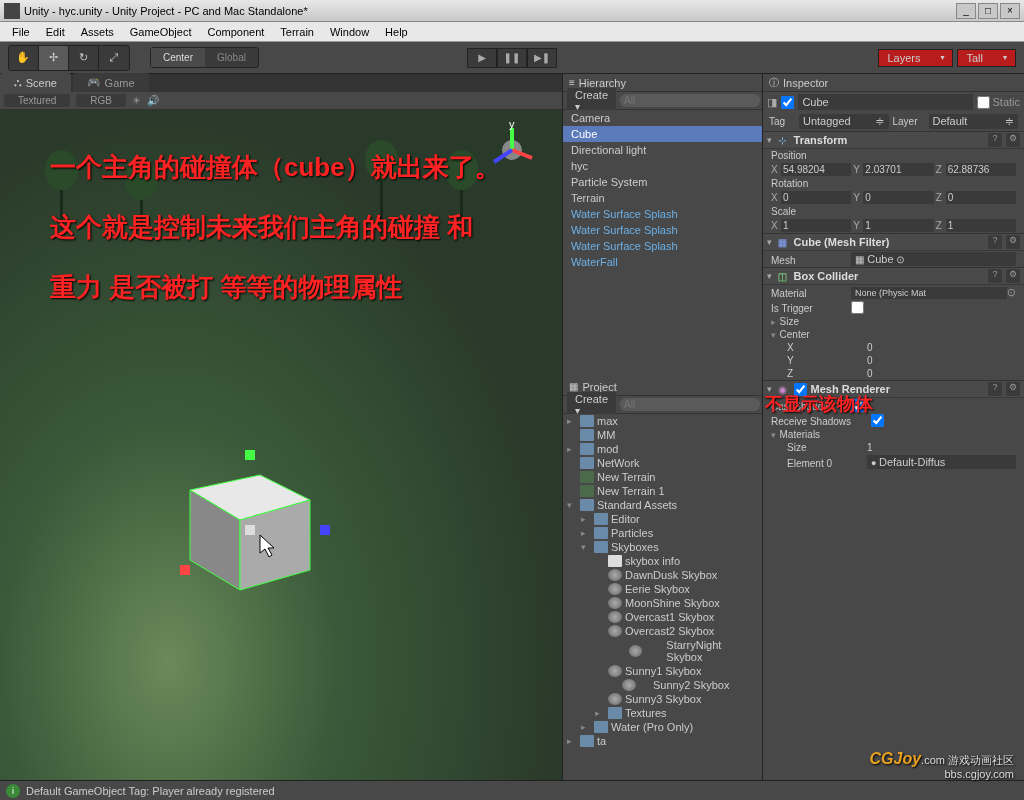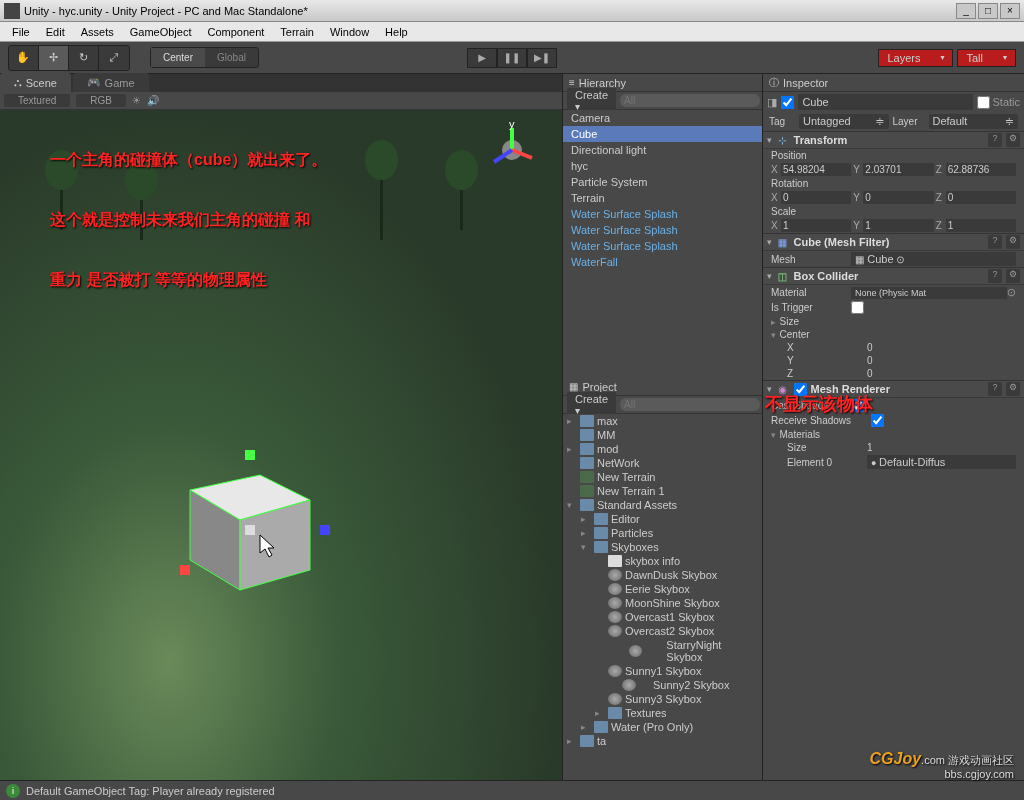--- a/index.html
+++ b/index.html
@@ -30,21 +30,21 @@
 .subbar{height:18px;background:#484848;display:flex;align-items:center;padding:0 4px;gap:6px;border-bottom:1px solid #333}
 .subbar span{color:#999;font-size:10px}
 .subbar .btn{background:#3a3a3a;padding:1px 14px;border-radius:2px;cursor:pointer}
 .viewport{flex:1;position:relative;background:linear-gradient(180deg,#4a5a6a 0%,#3a4a3a 40%,#2a3a2a 100%);overflow:hidden}
 .scene3d{position:absolute;inset:0;background:radial-gradient(ellipse at 30% 80%,#6a8a5a 0%,#3a5a3a 30%,#2a3a2a 70%)}
 .tree{position:absolute;width:3px;height:60px;background:#1a2a1a}
 .tree::before{content:"";position:absolute;top:-20px;left:-15px;width:33px;height:40px;background:#2a4a2a;border-radius:50%}
 .cube3d{position:absolute;left:160px;top:320px;width:150px;height:150px}
 .cube3d svg{overflow:visible}
 .gizmo{position:absolute;right:20px;top:10px;width:60px;height:60px}
-.overlay{position:absolute;color:#f22;font-size:16px;font-weight:bold;pointer-events:none;text-shadow:1px 1px 2px #000}
+.overlay{position:absolute;color:#f22;font-size:26px;font-weight:bold;pointer-events:none;text-shadow:1px 1px 2px #000}
 .middle{width:200px;display:flex;flex-direction:column;border-left:1px solid #222}
 .panel-hdr{height:18px;background:#484848;display:flex;align-items:center;padding:0 6px;color:#ccc;font-size:11px;border-bottom:1px solid #333}
 .panel-hdr .icon{margin-right:4px;font-size:10px}
 .panel-sub{height:18px;background:#484848;display:flex;align-items:center;padding:0 4px;border-bottom:1px solid #333}
 .panel-sub .btn{background:#3a3a3a;padding:1px 8px;color:#ccc;font-size:10px;border-radius:2px;cursor:pointer}
 .panel-sub input{flex:1;background:#5a5a5a;border:none;color:#ccc;margin-left:4px;padding:1px 4px;font-size:10px;border-radius:6px}
 .panel-body{flex:1;background:#484848;overflow:auto;color:#ccc}
 .h-item{padding:2px 8px;cursor:pointer;color:#ccc;font-size:11px}
 .h-item.sel{background:#5a7aba;color:#fff}
 .h-item.prefab{color:#6ab0e8}
@@ -58,21 +58,21 @@
 .insp-name .nm{flex:1;background:#3a3a3a;color:#ccc;padding:2px 4px;border:none;font-size:11px}
 .insp-name .static{color:#999;font-size:10px;display:flex;align-items:center;gap:2px}
 .insp-row{display:flex;align-items:center;padding:2px 6px;gap:4px}
 .insp-row .lbl{color:#ccc;font-size:10px;width:26px}
 .insp-row .dd{flex:1;background:#3a3a3a;color:#ccc;padding:1px 4px;font-size:10px;border-radius:2px;cursor:pointer;display:flex;justify-content:space-between}
 .comp-hdr{height:18px;background:#4a4a4a;display:flex;align-items:center;padding:0 4px;gap:4px;border-top:1px solid #333;border-bottom:1px solid #3a3a3a}
 .comp-hdr .arr{color:#aaa;font-size:9px;cursor:pointer}
 .comp-hdr .cicon{width:14px;height:14px;display:flex;align-items:center;justify-content:center;font-size:10px}
 .comp-hdr .title{flex:1;color:#ddd;font-weight:bold;font-size:11px}
 .comp-hdr .help{width:14px;height:14px;background:#3a3a3a;color:#999;text-align:center;font-size:9px;cursor:pointer;border-radius:2px}
-.prop{display:flex;padding:1px 8px;align-items:center}
+.prop{display:flex;padding:1px 8px;align-items:flex-end}
 .prop .plbl{width:80px;color:#ccc;font-size:10px}
 .prop .pval{flex:1;color:#ccc;font-size:10px}
 .xyz{display:flex;padding:1px 8px;gap:2px}
 .xyz .ax{display:flex;align-items:center;flex:1}
 .xyz .ax .l{color:#aaa;font-size:10px;width:10px}
 .xyz .ax input{flex:1;background:#3a3a3a;border:none;color:#ccc;padding:1px 2px;font-size:10px;width:100%}
 .statusbar{position:absolute;bottom:0;left:0;right:0;height:20px;background:#484848;display:flex;align-items:center;padding:0 6px;color:#ccc;font-size:11px;border-top:1px solid #222}
 .statusbar .sicon{width:14px;height:14px;background:#3a8a3a;border-radius:50%;margin-right:6px;display:flex;align-items:center;justify-content:center;color:#fff;font-size:9px}
 .watermark{position:absolute;right:10px;bottom:20px;color:#ddd;font-size:10px;text-shadow:1px 1px 2px #000}
 .watermark .logo{color:#e8a020;font-size:16px;font-weight:bold;font-style:italic}

